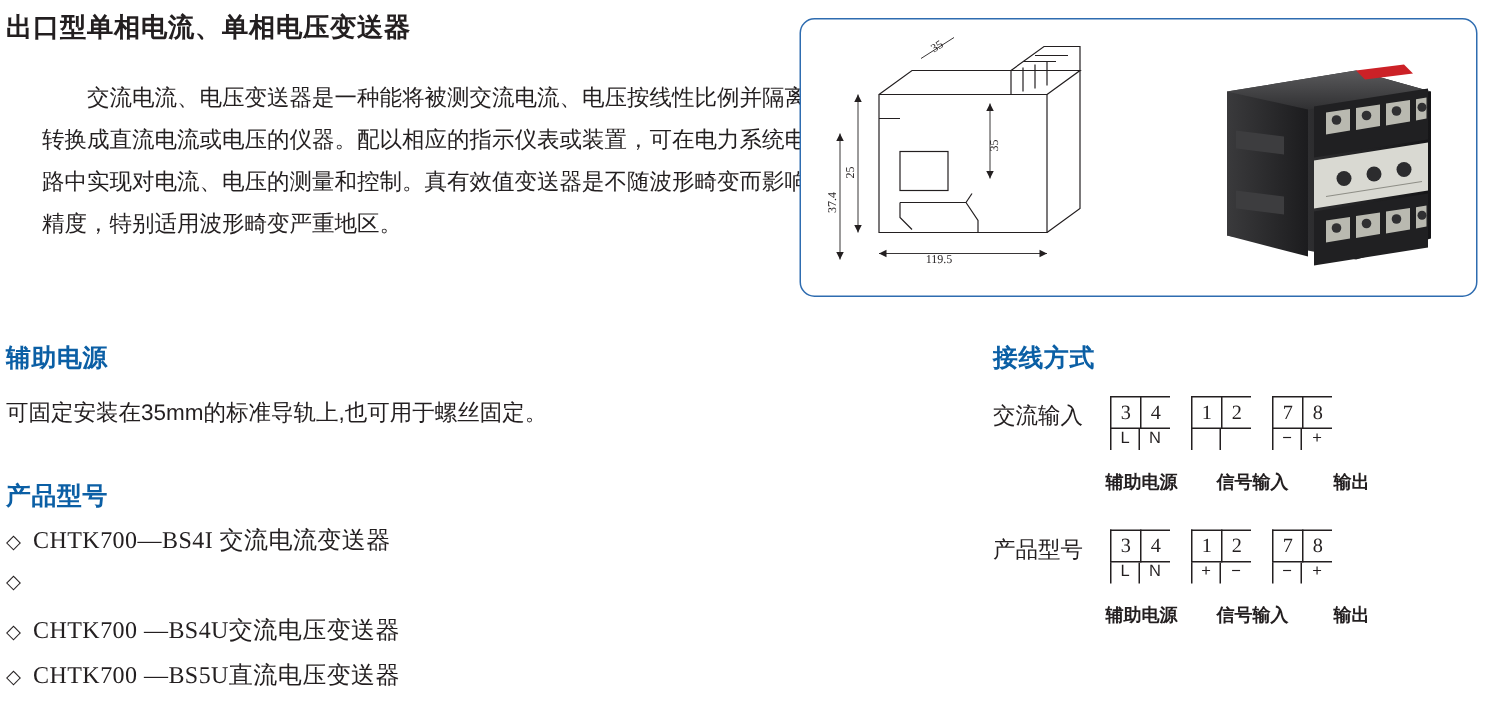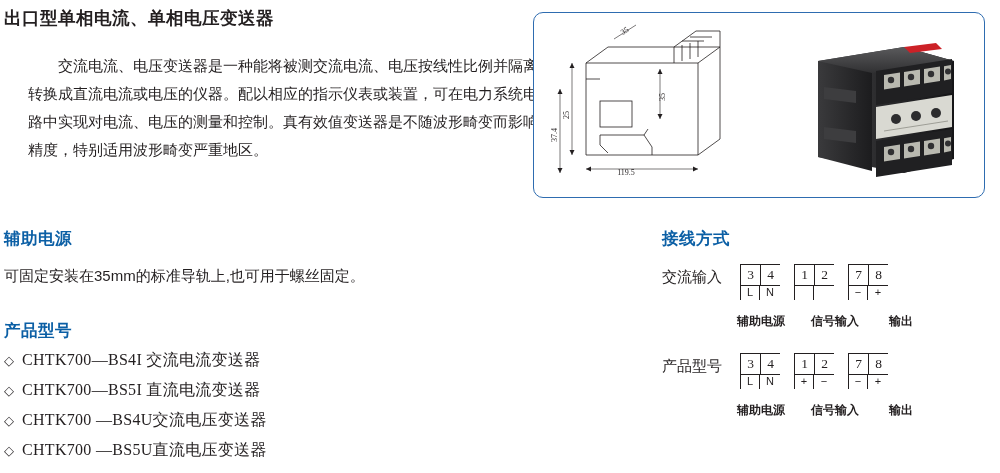--- a/index.html
+++ b/index.html
@@ -201,21 +201,20 @@
   <div class="install-text">可固定安装在35mm的标准导轨上,也可用于螺丝固定。</div>
 
   <div class="sec-heading h-model">产品型号</div>
   <div class="model-list">
     <div class="model-item">
       <span class="diamond">◇</span>
       <span class="model-name">CHTK700—BS4I 交流电流变送器</span>
     </div>
     <div class="model-item">
       <span class="diamond">◇</span>
-      <span class="model-name">CHTK700—BS5I 直流电流变送器</span>
     </div>
     <div class="model-item">
       <span class="diamond">◇</span>
       <span class="model-name">CHTK700 —BS4U交流电压变送器</span>
     </div>
     <div class="model-item">
       <span class="diamond">◇</span>
       <span class="model-name">CHTK700 —BS5U直流电压变送器</span>
     </div>
   </div>

